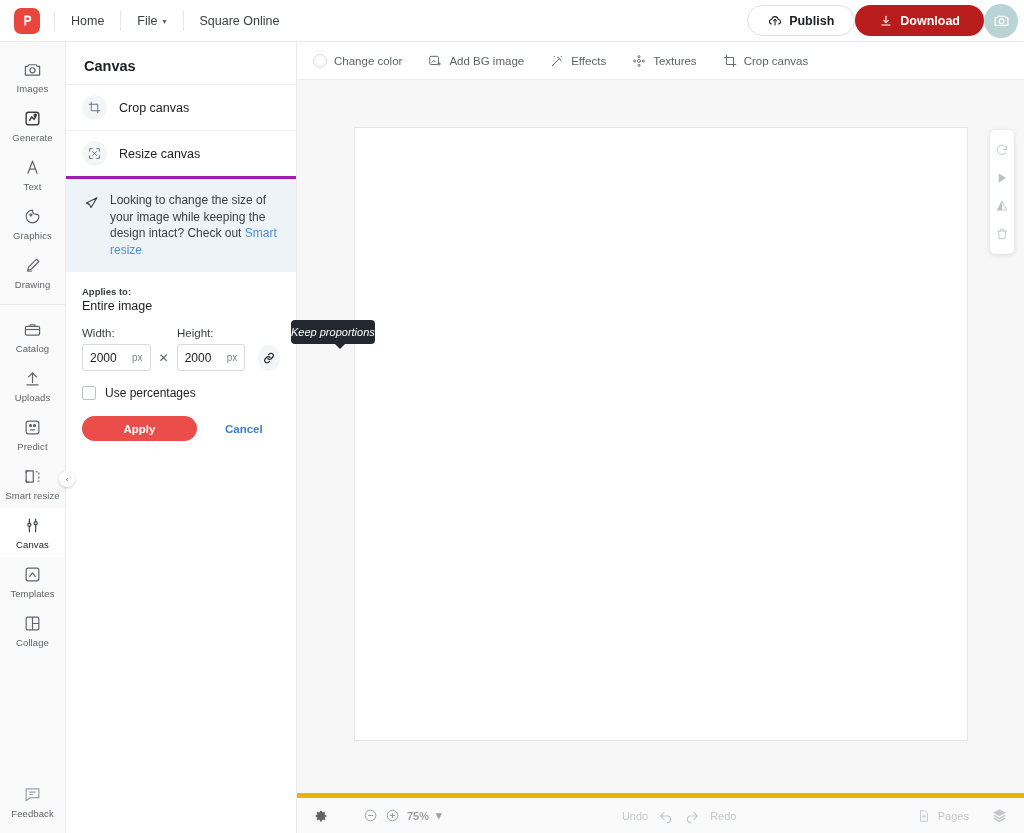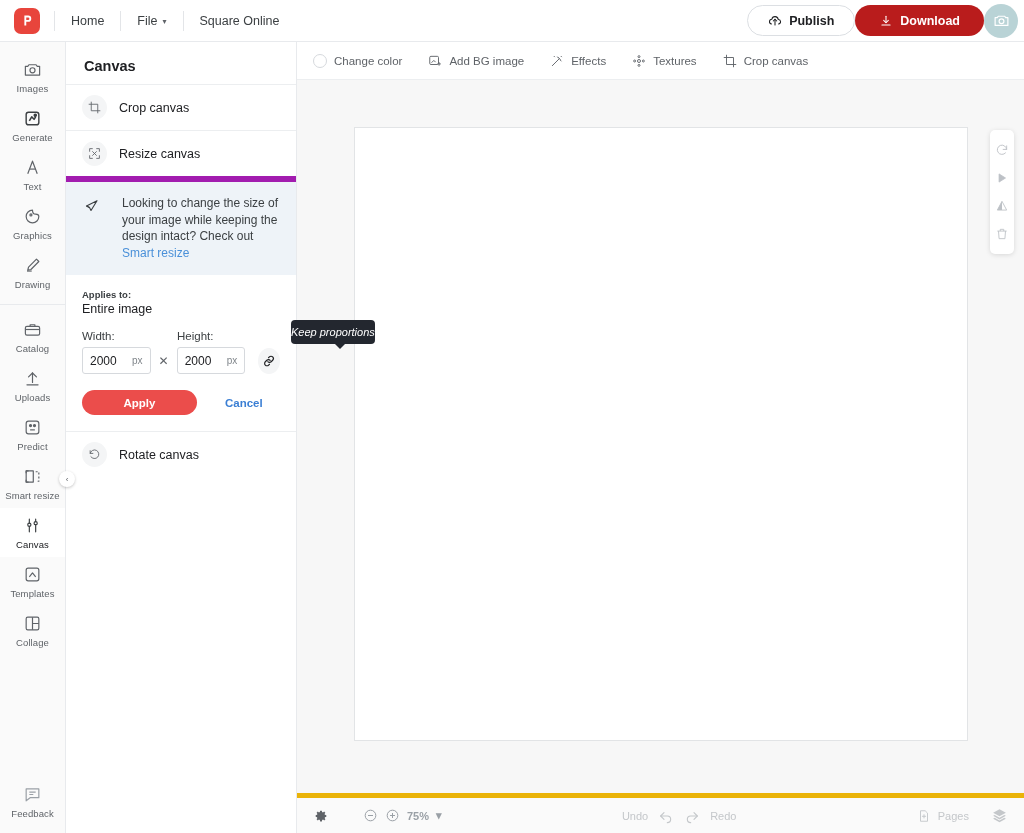--- a/index.html
+++ b/index.html
@@ -85,22 +85,22 @@
     display: flex; align-items: center; gap: 12px;
     padding: 10px 16px; cursor: pointer;
     border-top: 1px solid #eceef0;
   }
   .row-icon {
     width: 25px; height: 25px; min-width: 25px; border-radius: 50%;
     background: #f4f5f6; display: flex; align-items: center; justify-content: center;
   }
   .row-label { font-size: 12.5px; color: #202124; }
   .notice {
-    background: #eef3f8; display: flex; gap: 22px;
-    padding: 13px 16px 14px; border-top: 6px solid #a21caf;
+    background: #eef3f8; display: flex; gap: 10px;
+    padding: 13px 16px 14px; border-top: 3px solid #a21caf;
   }
   .notice-text { font-size: 12px; line-height: 16.5px; color: #3c4043; }
   .notice-link { color: #4a90d9; cursor: pointer; }
   .applies {
     padding: 14px 16px 4px;
   }
   .applies-label { font-size: 9.5px; font-weight: 700; color: #3c4043; }
   .applies-val { font-size: 12.5px; color: #202124; margin-top: 2px; }
   .dims { padding: 10px 16px 0; }
   .dims-labels { display: flex; gap: 0; font-size: 11.5px; color: #3c4043; margin-bottom: 5px; }
@@ -438,35 +438,30 @@
           </span>
           <span class="linkbtn">
             <svg width="14" height="14" viewBox="0 0 24 24" fill="none" stroke="#202124" stroke-width="2" stroke-linecap="round">
                 <path d="M10 13a4 4 0 0 0 5.7.3l2.6-2.6a4 4 0 0 0-5.7-5.7l-1.4 1.4"></path>
                 <path d="M14 11a4 4 0 0 0-5.7-.3L5.7 13.3a4 4 0 0 0 5.7 5.7l1.4-1.4"></path>
               </svg>
           </span>
         </div>
       </div>
 
+      <div class="checkrow">
+        <span class="checkbox"></span>
+        <span>Use percentages</span>
+      </div>
 
       <div class="actions">
         <button class="btn-apply">Apply</button>
         <button class="btn-cancel">Cancel</button>
       </div>
 
-      <div class="panel-row">
-        <span class="row-icon">
-          <svg width="13" height="13" viewBox="0 0 24 24" fill="none" stroke="#5f6368" stroke-width="1.6" stroke-linecap="round">
-              <path d="M4 10a8 8 0 1 1 1.2 6"></path>
-              <path d="M4 5v5h5"></path>
-            </svg>
-        </span>
-        <span class="row-label">Rotate canvas</span>
-      </div>
 
       <div class="tooltip">Keep proportions</div>
     </div>
 
     <div class="collapse">
       <span>‹</span>
     </div>
 
     <div class="main">
 

